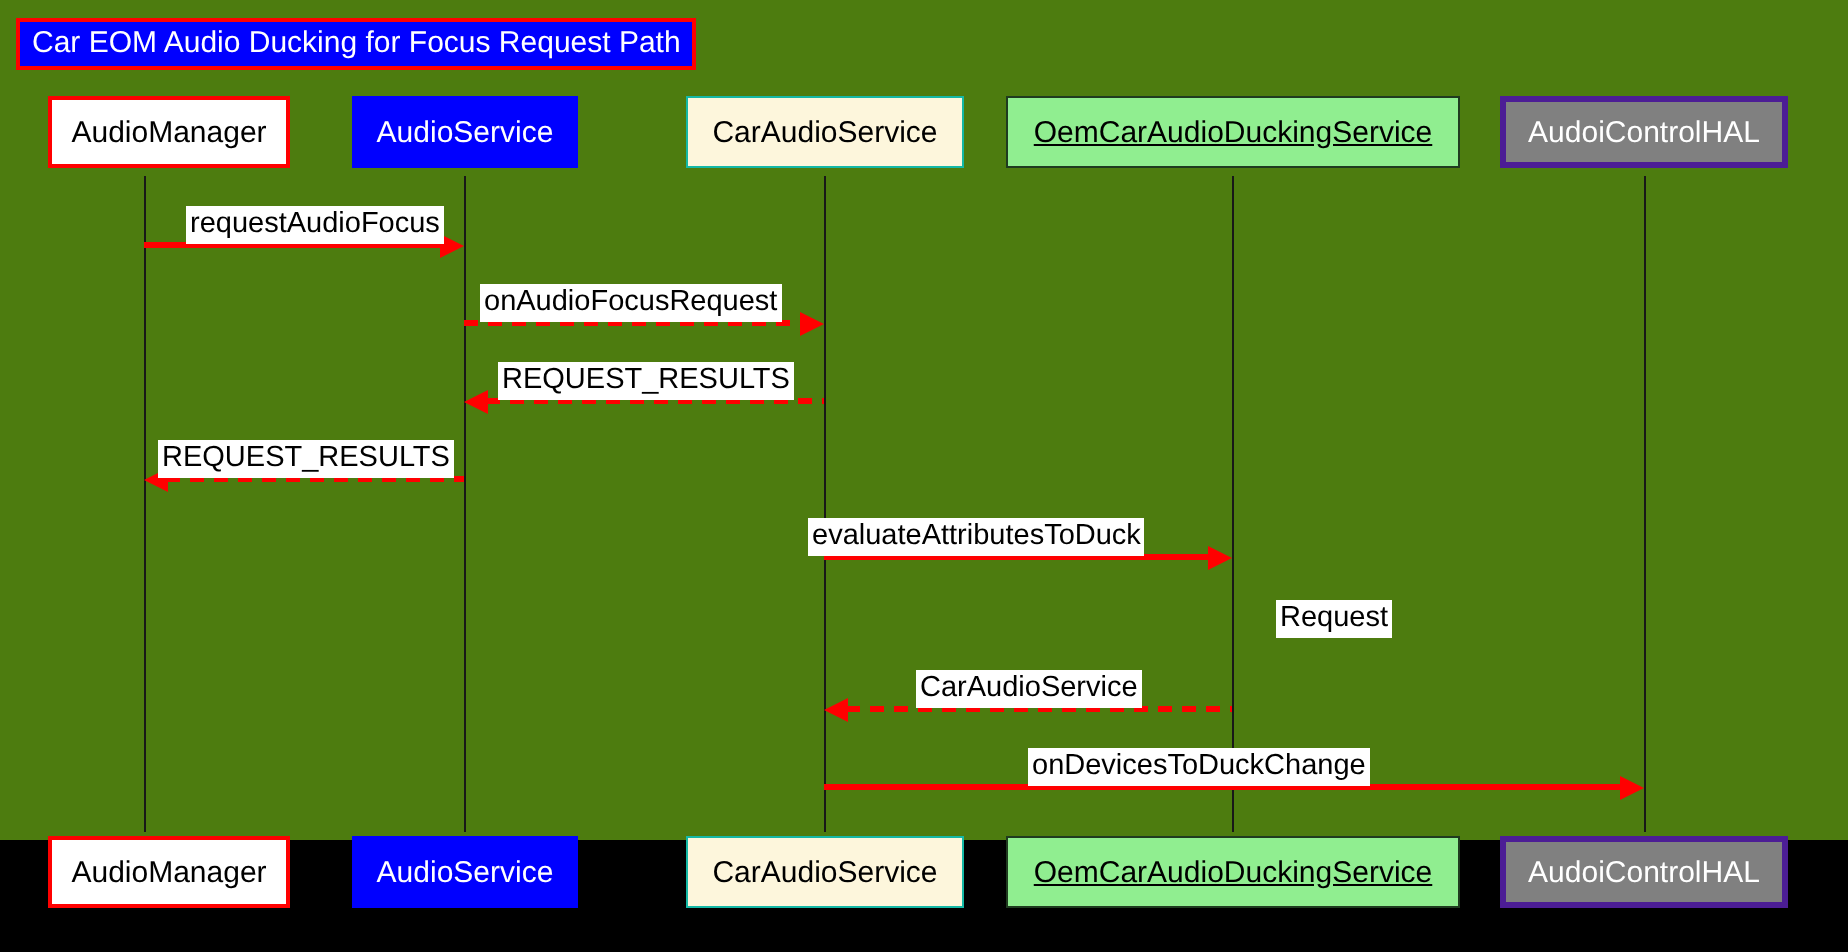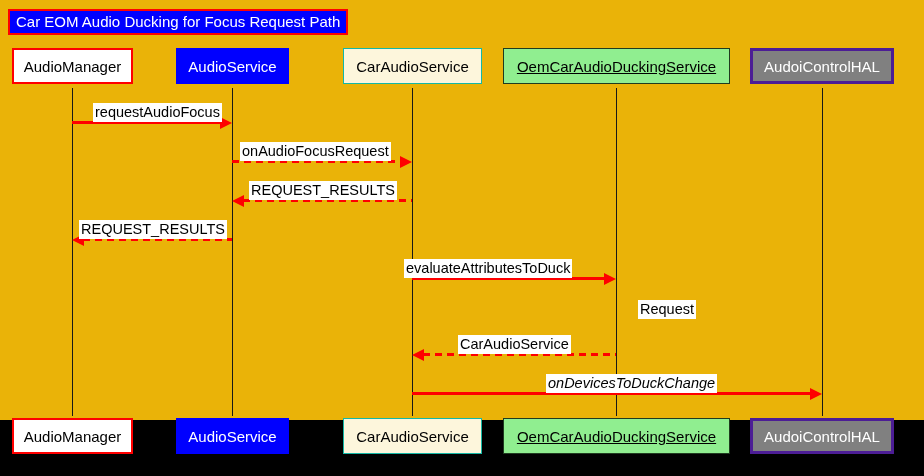--- a/index.html
+++ b/index.html
@@ -16,21 +16,21 @@
     font-family: "Liberation Sans", sans-serif;
     -webkit-font-smoothing: antialiased;
   }
 
   #diagram {
     position: absolute;
     left: 0;
     top: 0;
     width: 924px;
     height: 420px;
-    background: #eab308;
+    background: #4d7c0f;
   }
 
   
   .title-box {
     position: absolute;
     left: 8px;
     top: 9px;
     height: 26px;
     box-sizing: border-box;
     background: #0000ff;
@@ -51,20 +51,21 @@
     align-items: center;
     justify-content: center;
     font-size: 15px;
     white-space: nowrap;
     padding: 0 10px;
   }
   .participant.p-audiomanager {
     background: #ffffff;
     color: #000000;
     border: 2px solid #ff0000;
+    margin-left: 12px;
   }
   .participant.p-audioservice {
     background: #0000ff;
     color: #ffffff;
     border: 1px solid #0000ff;
   }
   .participant.p-caraudioservice {
     background: #fdf6dc;
     color: #000000;
     border: 1px solid #14b8a6;
@@ -171,20 +172,20 @@
       <div class="arrowhead left" style="top: 233.5px; left: 72px;"></div>
       <div class="msg-label" style="left: 79px; top: 220px;">REQUEST_RESULTS</div>
       <div class="arrow" style="top: 277px; left: 412px; width: 193px;"></div>
       <div class="arrowhead right" style="top: 272.5px; left: 604px;"></div>
       <div class="msg-label" style="left: 404px; top: 259px;">evaluateAttributesToDuck</div>
       <div class="arrow dashed" style="top: 353px; left: 423px; width: 193px;"></div>
       <div class="arrowhead left" style="top: 348.5px; left: 412px;"></div>
       <div class="msg-label" style="left: 458px; top: 335px;">CarAudioService</div>
       <div class="arrow" style="top: 392px; left: 412px; width: 399px;"></div>
       <div class="arrowhead right" style="top: 387.5px; left: 810px;"></div>
-      <div class="msg-label" style="left: 546px; top: 374px; font-style: italic;">onDevicesToDuckChange</div>
+      <div class="msg-label" style="left: 514px; top: 374px;">onDevicesToDuckChange</div>
     </div>
 
   <div id="notes">
       <div class="msg-label" style="left: 638px; top: 300px;">Request</div>
     </div>
 
 </div>
 
 </body></html>

